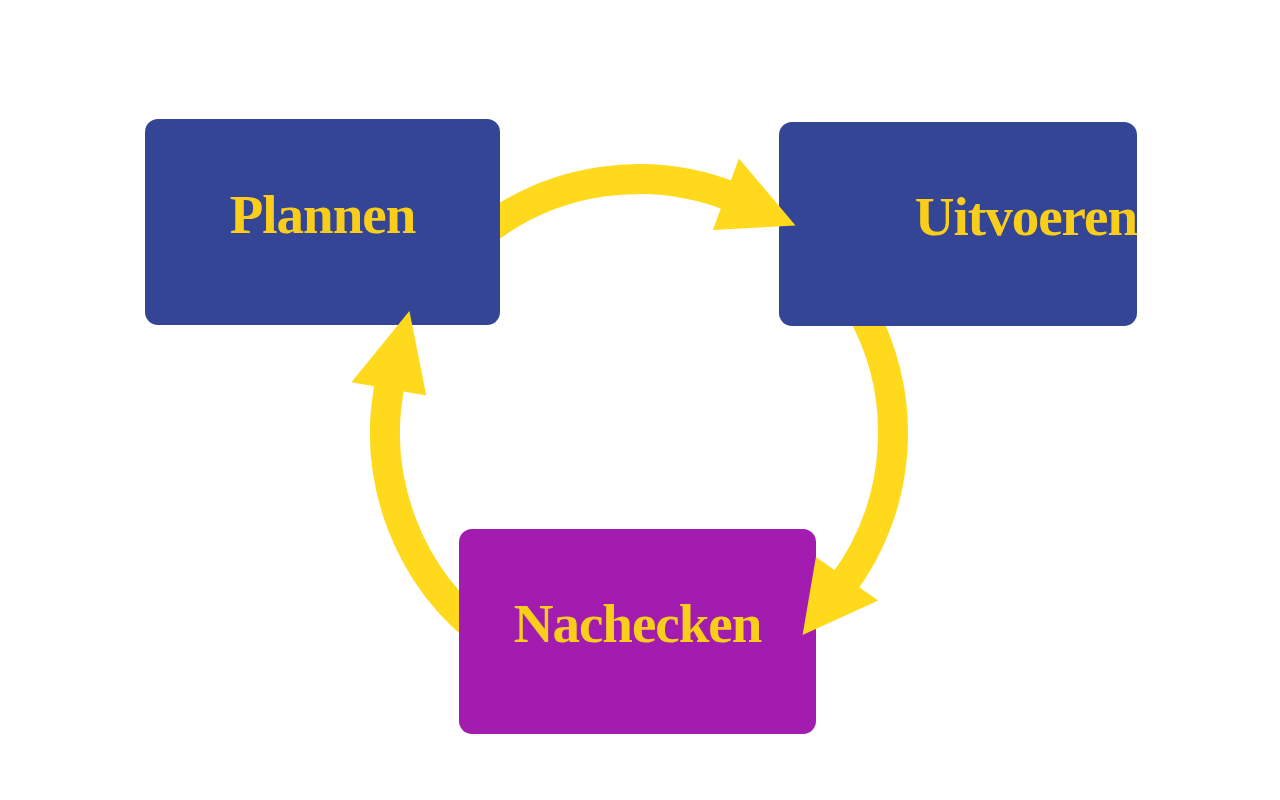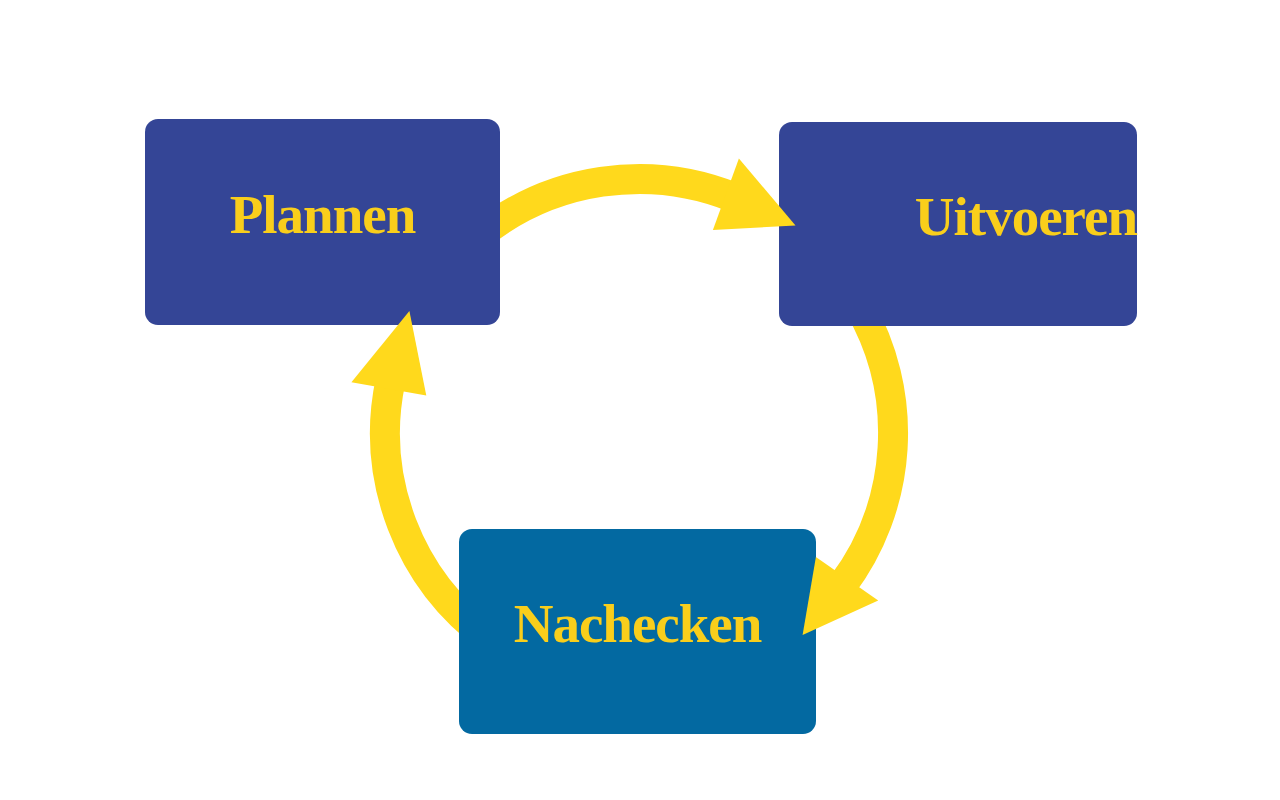--- a/index.html
+++ b/index.html
@@ -50,21 +50,21 @@
     </svg>
 
   <div class="node node-plannen" style="background: rgb(52, 69, 150);">
     <span class="node-label" style="color: rgb(249, 206, 27);">Plannen</span>
   </div>
 
   <div class="node node-uitvoeren" style="background: rgb(52, 69, 150);">
     <span class="node-label" style="color: rgb(249, 206, 27);">Uitvoeren</span>
   </div>
 
-  <div class="node node-nachecken" style="background: #0369a1;">
+  <div class="node node-nachecken" style="background: #a21caf;">
     <span class="node-label" style="color: rgb(249, 206, 27);">Nachecken</span>
   </div>
 
   <svg id="heads-layer" class="layer" viewBox="0 0 1280 800">
       <polygon points="795.5,199.4 738.9,132.6 712.9,204.0" fill="#FFD91C"></polygon>
       <polygon points="802.6,609.1 878.2,574.5 815.9,530.9" fill="#FFD91C"></polygon>
       <polygon points="409.4,284.9 351.4,356.3 426.3,369.5" fill="#FFD91C"></polygon>
     </svg>
 
 </div>

